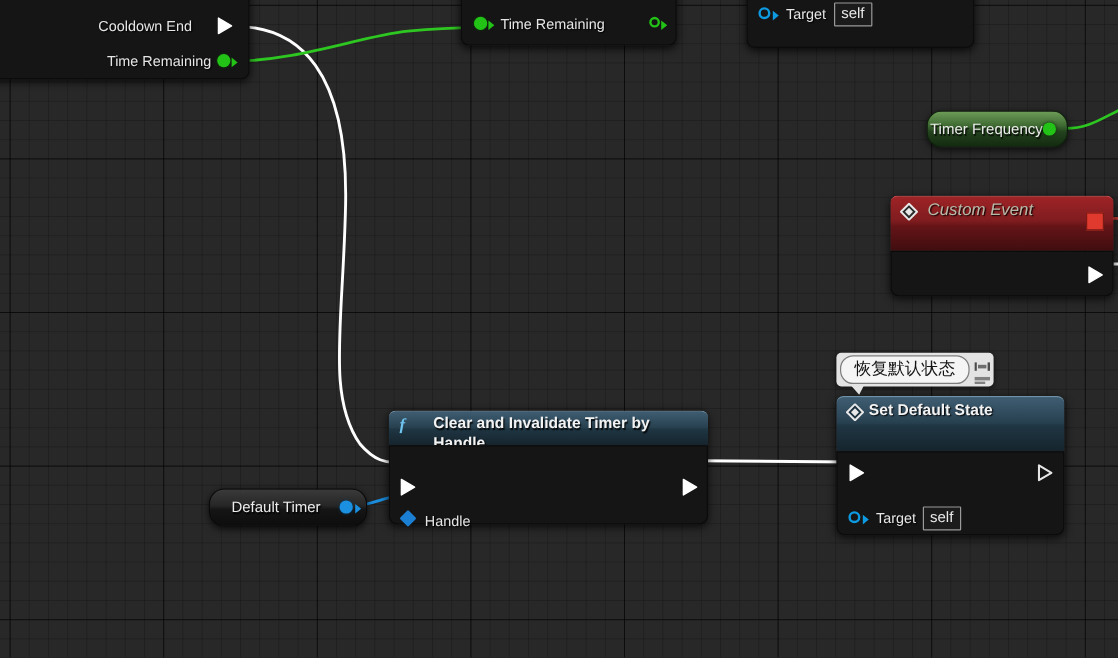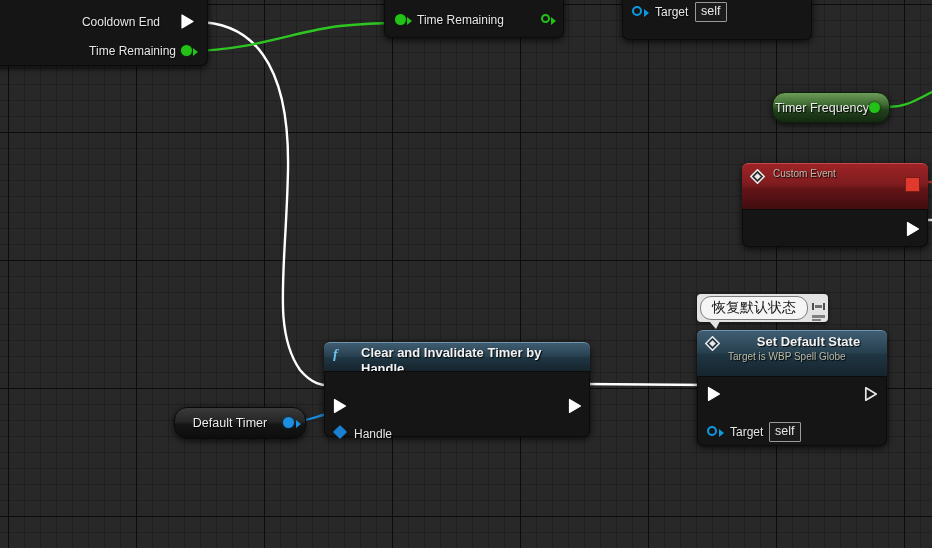--- a/index.html
+++ b/index.html
@@ -50,21 +50,22 @@
     overflow: hidden;
   }
   .node-head .title {
     font-size: 13px;
     font-weight: bold;
     color: #f2f2f2;
     text-shadow: 1px 1px 1px rgba(0,0,0,0.9);
     line-height: 16px;
   }
   .node-head .subtitle {
-    font-size: 10px;
+    font-size: 14px;
+    font-style: italic;
     color: #b9b9a8;
     text-shadow: 1px 1px 1px rgba(0,0,0,0.9);
     line-height: 14px;
     margin-left: 22px;
   }
   .head-icon {
     position: absolute;
     left: 8px;
     top: 5px;
     width: 15px;
@@ -320,22 +321,21 @@
 
 
   <div class="node" style="left:697px; top:330px; width:190px;">
     <div class="node-head head-fn" style="height:38px; padding-top:3px;">
       <span class="head-icon">
         <svg width="15" height="15" viewBox="0 0 15 15">
           <polygon points="7.5,0.8 14.2,7.5 7.5,14.2 0.8,7.5" fill="#1d3240" stroke="#e8e8e8" stroke-width="1.6" stroke-linejoin="round"></polygon>
           <polygon points="7.5,4.2 10.8,7.5 7.5,10.8 4.2,7.5" fill="#e8e8e8"></polygon>
         </svg>
       </span>
-      <div class="title" style="margin-left:34px;text-align:center;">Set Default State</div>
-      <div class="subtitle">Target is WBP Spell Globe</div>
+      <div class="title" style="margin-left:18px;">Set Default State</div>
     </div>
     <div class="node-body" style="height:70px; position:relative; box-shadow:inset 0 0 0 1px #0b0b0b;">
 
       <span class="exec-pin" style="left:10px; top:10px;">
         <svg width="14" height="16" viewBox="0 0 14 16">
           <polygon points="1.5,1.5 1.5,14.5 12.5,8" fill="#ffffff" stroke="#ffffff" stroke-width="1.2" stroke-linejoin="round"></polygon>
         </svg>
       </span>
 
       <span class="exec-pin" style="right:10px; top:10px;">

